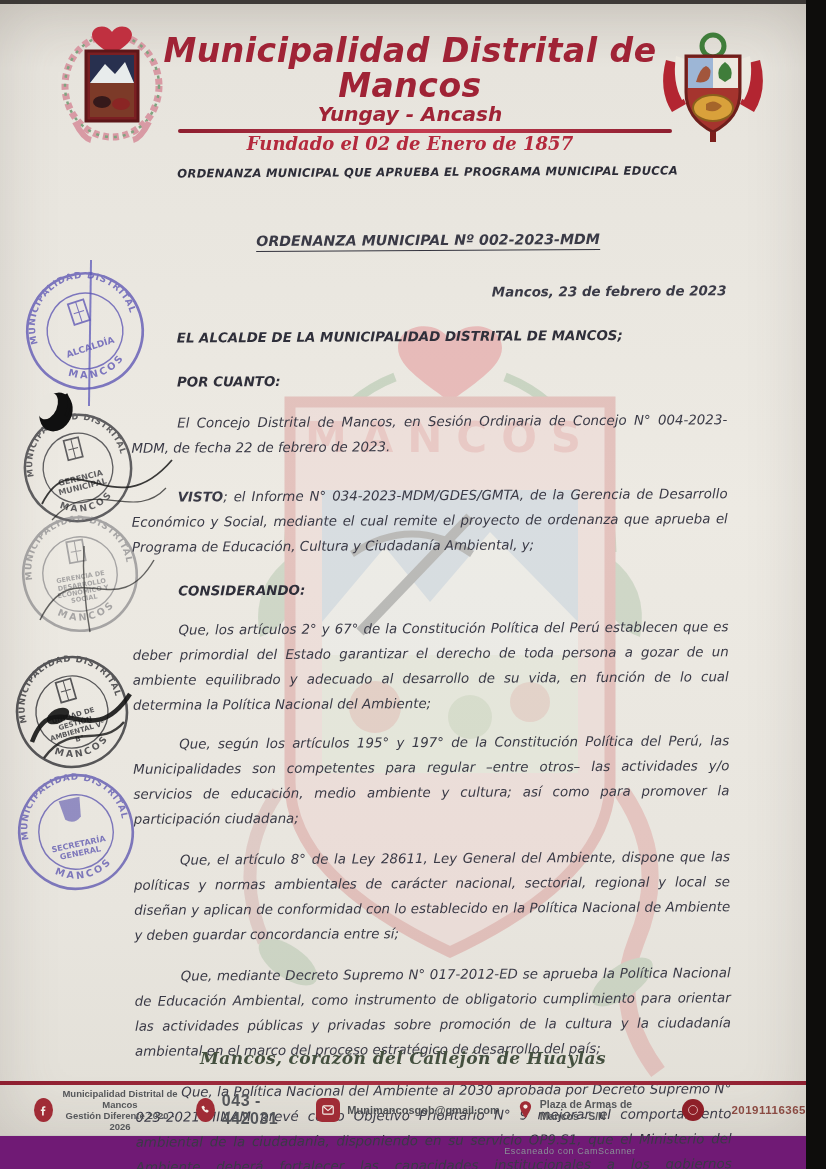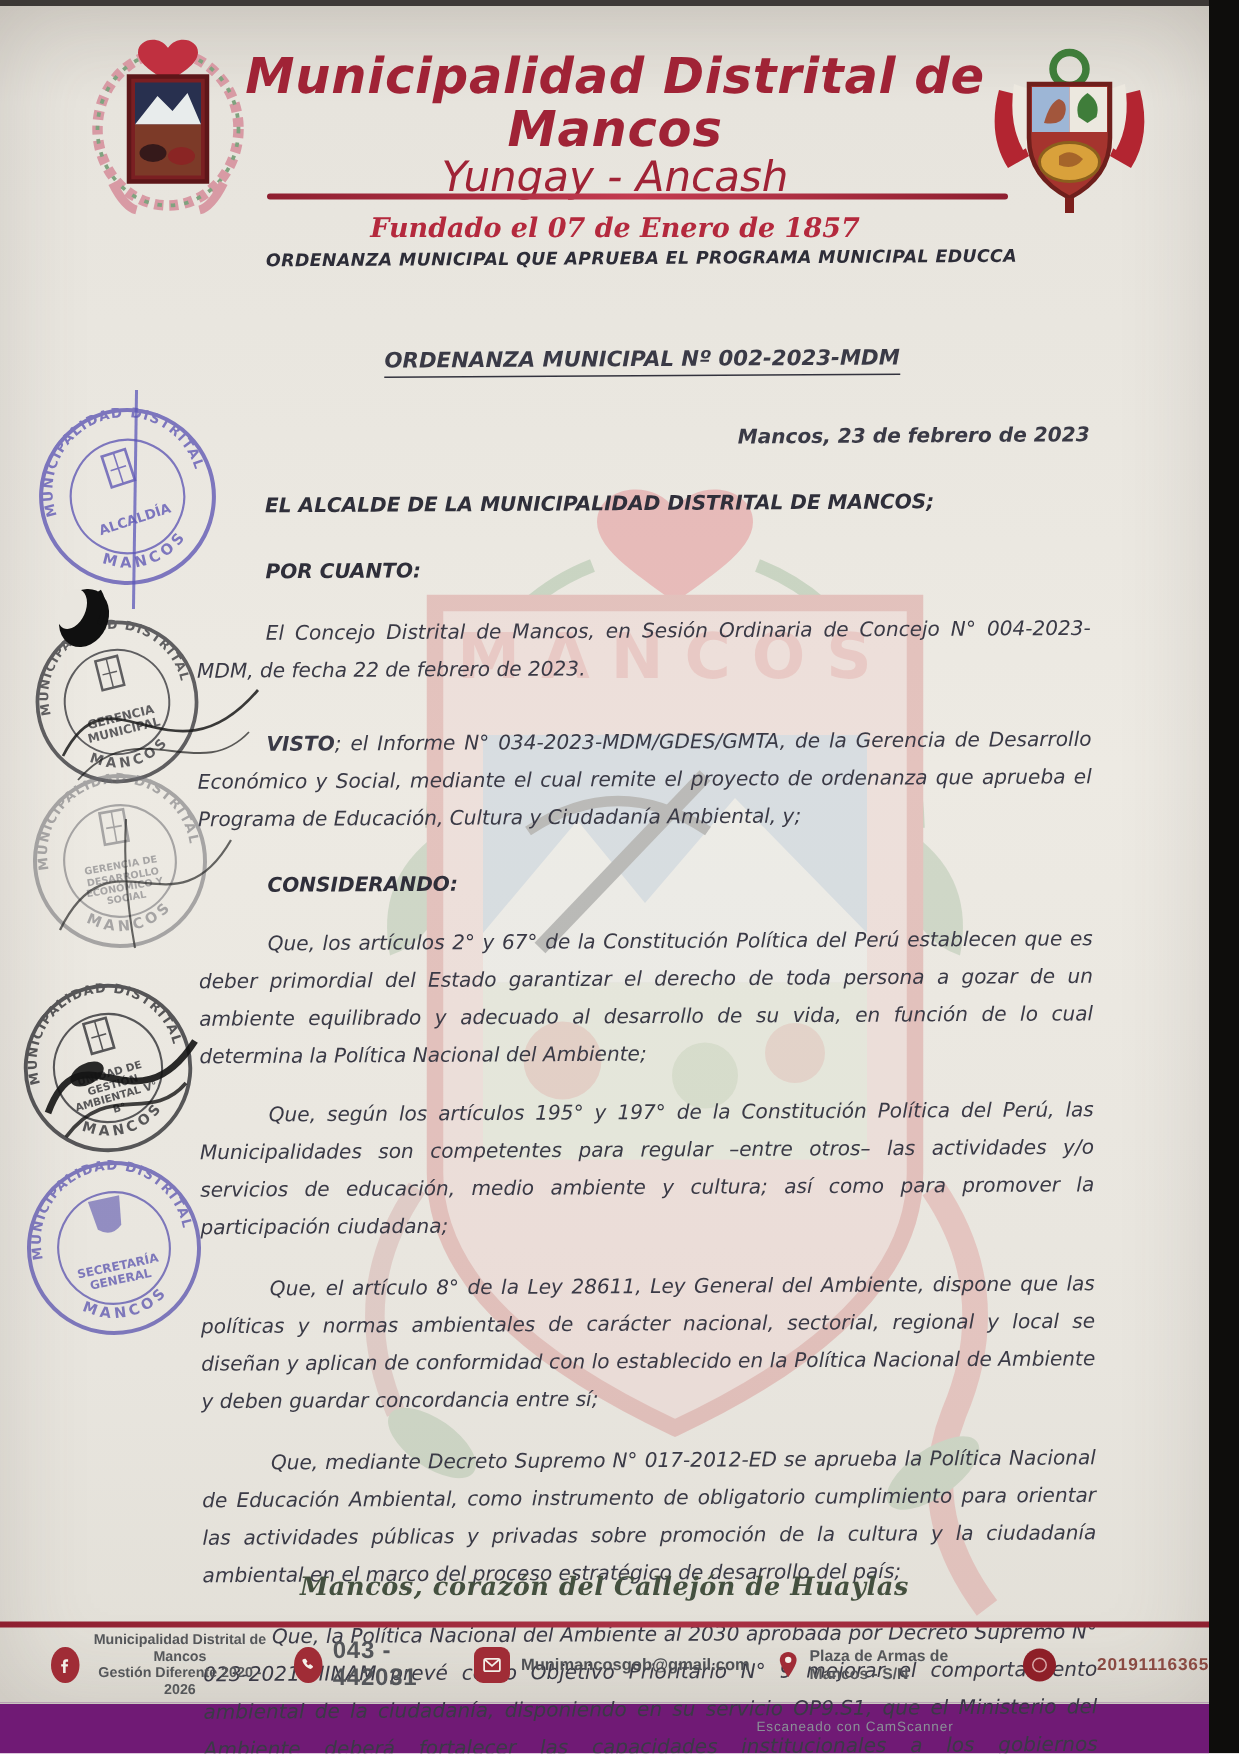--- a/index.html
+++ b/index.html
@@ -13,21 +13,21 @@
   .bottom-strip{position:absolute;left:0;top:1135px;width:806px;height:34px;background:#701a75;border-top:1px solid #c9c6c0;}
   .camscanner{position:absolute;left:430px;top:10px;width:280px;text-align:center;
     font-size:9px;color:#8a9097;letter-spacing:.6px;font-family:"Liberation Sans",sans-serif;}
 
   
   .emblem{position:absolute;}
   .emblem-left{left:55px;top:26px;}
   .emblem-right{left:648px;top:30px;}
   .header-text{position:absolute;left:120px;top:34px;width:580px;text-align:center;color:#a02336;}
   .ht1{font-size:33px;font-weight:bold;font-style:italic;letter-spacing:.5px;line-height:1.05;}
-  .ht2{font-size:28px;font-weight:normal;font-style:italic;line-height:1.1;}
+  .ht2{font-size:20px;font-weight:bold;font-style:italic;line-height:1.1;}
   .ht3{font-family:"DejaVu Serif",serif;font-style:italic;font-weight:bold;font-size:18px;color:#b4293d;margin-top:8px;}
   .red-rule{position:absolute;left:178px;top:129px;width:494px;height:4px;border-radius:2px;
     background:linear-gradient(90deg,#8e1f30,#c43b50 50%,#8e1f30);}
 
   
   .watermark{position:absolute;left:170px;top:322px;width:560px;height:800px;opacity:.30;pointer-events:none;z-index:1;}
 
   
   .doc{position:absolute;left:133px;top:148px;width:596px;z-index:2;color:#3a3a46;
     font-style:italic;font-size:13.4px;line-height:25px;transform:rotate(-.35deg);}
@@ -118,21 +118,21 @@
       <rect x="65" y="28" width="25" height="30" fill="#ece8df"></rect>
       <path d="M77 32 q 9 6 6 16 l -6 4 l -6 -4 q -3 -10 6 -16 Z" fill="#3f7d3a"></path>
       <ellipse cx="65" cy="78" rx="20" ry="13" fill="#d9a13b" stroke="#8a5f1d" stroke-width="2"></ellipse>
       <path d="M58 74 q 8 -6 16 2 q -6 8 -16 4 Z" fill="#a5652a"></path>
       <rect x="62" y="102" width="6" height="10" fill="#7c1f1c"></rect>
     </svg>
 
     <div class="header-text">
       <div class="ht1">Municipalidad Distrital de Mancos</div>
       <div class="ht2">Yungay - Ancash</div>
-      <div class="ht3">Fundado el 07 de Enero de 1857</div>
+      <div class="ht3">Fundado el 02 de Enero de 1857</div>
     </div>
     <div class="red-rule"></div>
 
     <div class="doc">
       <p class="subject">ORDENANZA MUNICIPAL QUE APRUEBA EL PROGRAMA MUNICIPAL EDUCCA</p>
       <p class="ordnum"><span>ORDENANZA MUNICIPAL Nº 002-2023-MDM</span></p>
       <p class="pdate">Mancos, 23 de febrero de 2023</p>
       <p class="lead">EL ALCALDE DE LA MUNICIPALIDAD DISTRITAL DE MANCOS;</p>
       <p class="lead">POR CUANTO:</p>
       <p class="ind mt16">El Concejo Distrital de Mancos, en Sesión Ordinaria de Concejo N° 004-2023-MDM, de fecha 22 de febrero de 2023.</p>

